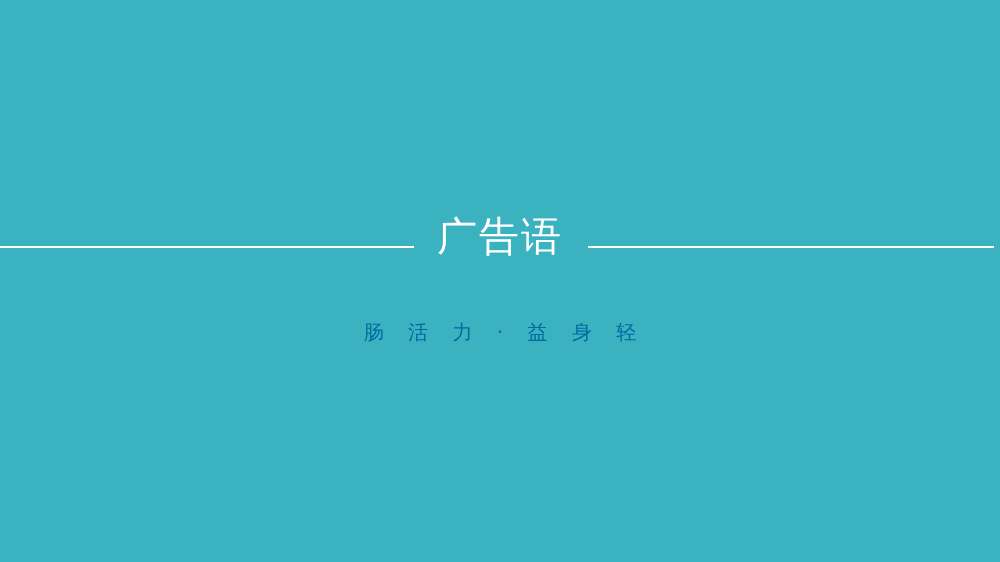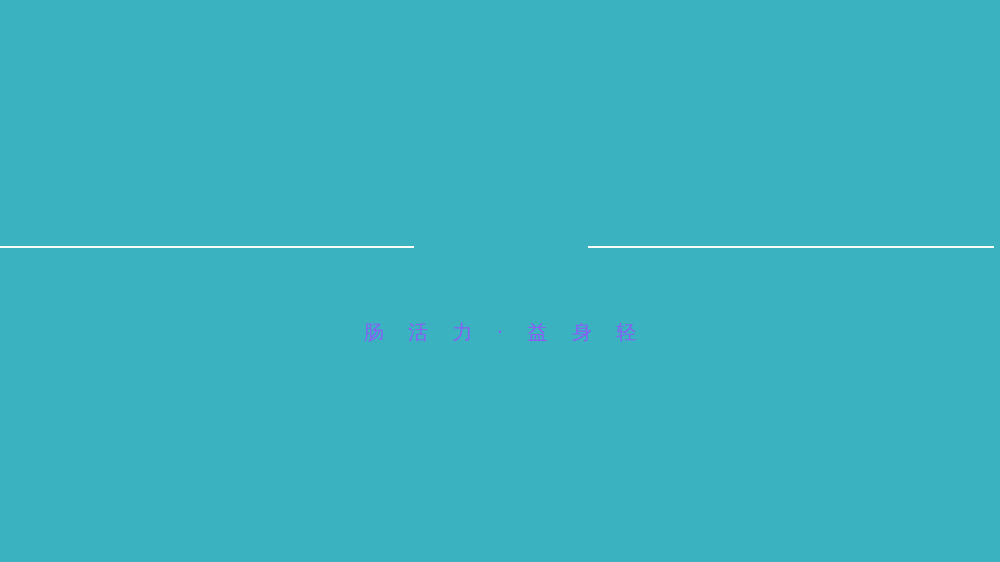--- a/index.html
+++ b/index.html
@@ -81,18 +81,21 @@
 <body>
 
 <div class="slide">
 
   <div class="slide-bg" style="background: rgb(58, 178, 192);"></div>
 
   <div class="rule rule-left" style="background: rgb(255, 255, 255);"></div>
 
   <div class="rule rule-right" style="background: rgb(255, 255, 255);"></div>
 
+  <div class="title-block">
+    <span class="title" style="color: rgb(255, 255, 255);">广告语</span>
+  </div>
 
   <div class="subtitle-block">
-    <span class="subtitle" style="color: #8b5cf6;">肠 活 力 · 益 身 轻</span>
+    <span class="subtitle" style="color: #0369a1;">肠 活 力 · 益 身 轻</span>
   </div>
 
 </div>
 
 </body></html>

